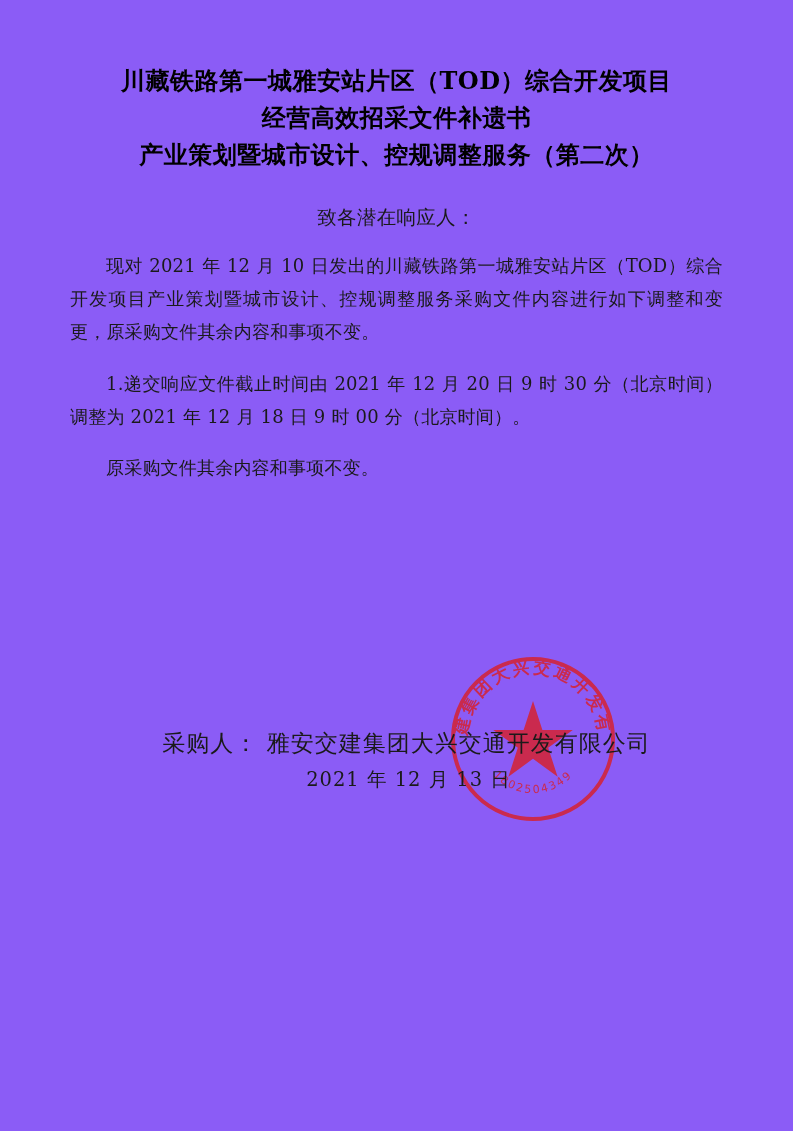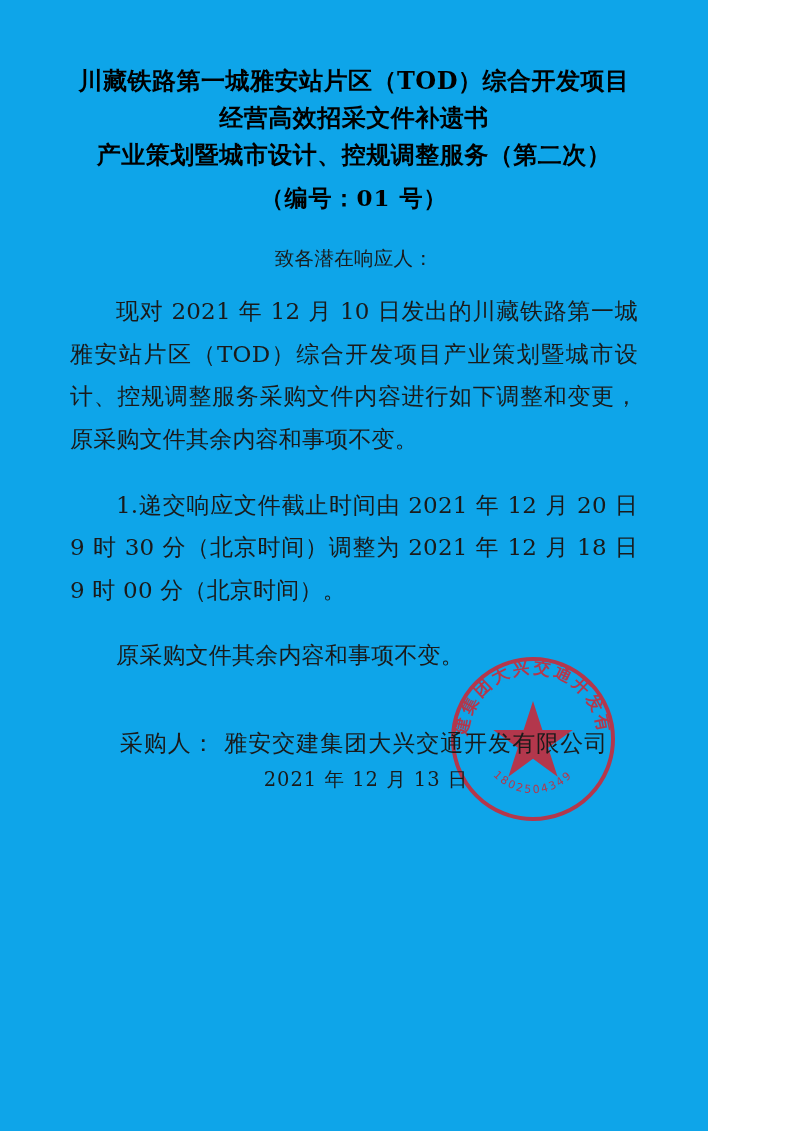--- a/index.html
+++ b/index.html
@@ -10,23 +10,23 @@
   body {
     width: 800px;
     height: 1131px;
     position: relative;
     font-family: "DejaVu Serif", "Liberation Serif", serif;
     color: #1a1a1a;
     overflow: hidden;
   }
   .page {
     position: relative;
-    width: 708px;
+    width: 793px;
     height: 1131px;
-    background: #0ea5e9;
+    background: #8b5cf6;
     box-sizing: border-box;
     padding: 62px 70px 0 70px;
   }
 
   .title-block {
     text-align: center;
     font-weight: bold;
     font-size: 24px;
     line-height: 1.55;
     letter-spacing: 0.5px;
@@ -47,21 +47,21 @@
   .salutation {
     margin-top: 28px;
     font-size: 19.5px;
     line-height: 1.6;
     text-align: center;
     letter-spacing: 0.3px;
   }
 
   .para {
     margin-top: 16px;
-    font-size: 23px;
+    font-size: 18px;
     line-height: 1.85;
     text-align: justify;
     text-justify: inter-ideograph;
     text-indent: 2em;
     letter-spacing: 0.2px;
   }
 
   .sign-block {
     position: absolute;
     left: 0;
@@ -102,21 +102,20 @@
 </style>
 </head>
 <body>
 
 <div class="page">
 
   <div class="title-block">
     <span class="title-line">川藏铁路第一城雅安站片区（TOD）综合开发项目</span>
     <span class="title-line">经营高效招采文件补遗书</span>
     <span class="title-line">产业策划暨城市设计、控规调整服务（第二次）</span>
-    <span class="title-number">（编号：01 号）</span>
   </div>
 
   <div class="salutation">致各潜在响应人：</div>
 
   <p class="para">现对 2021 年 12 月 10 日发出的川藏铁路第一城雅安站片区（TOD）综合开发项目产业策划暨城市设计、控规调整服务采购文件内容进行如下调整和变更，原采购文件其余内容和事项不变。</p>
   <p class="para">1.递交响应文件截止时间由 2021 年 12 月 20 日 9 时 30 分（北京时间）调整为 2021 年 12 月 18 日 9 时 00 分（北京时间）。</p>
   <p class="para">原采购文件其余内容和事项不变。</p>
 
   <div class="seal">
     <svg width="172" height="172" viewBox="0 0 172 172" xmlns="http://www.w3.org/2000/svg">

